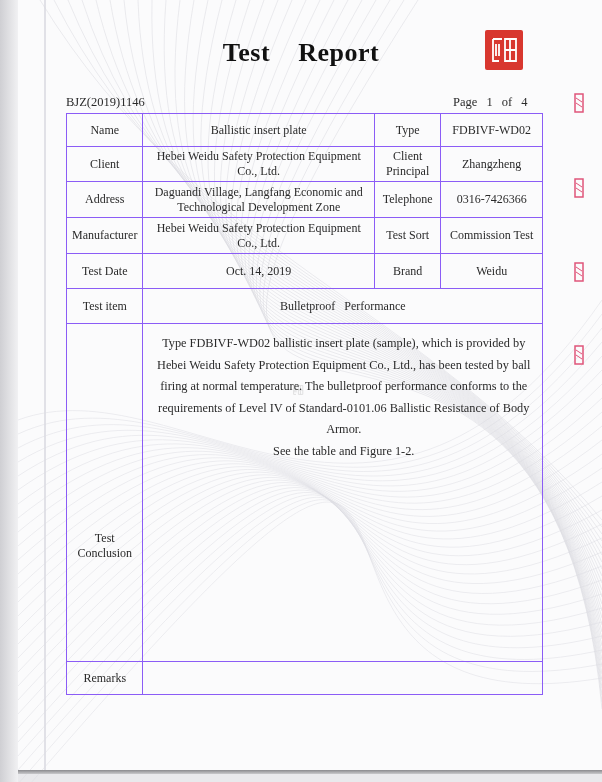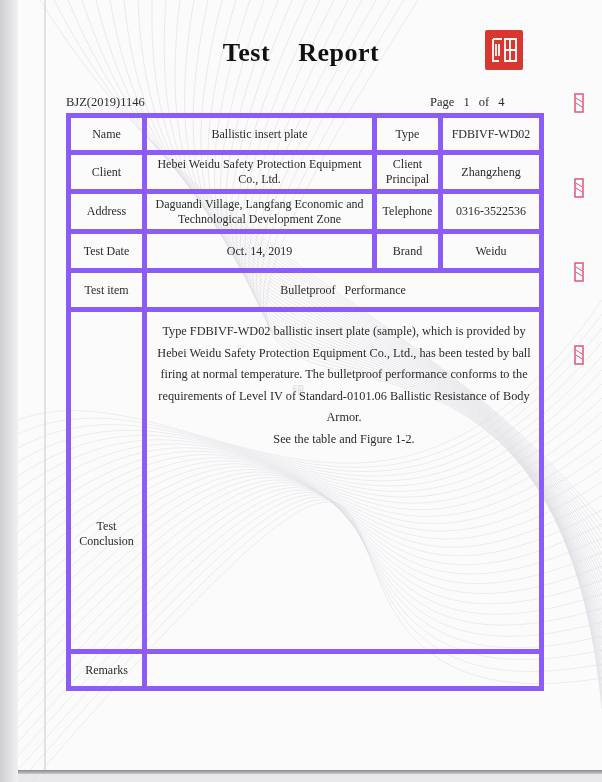--- a/index.html
+++ b/index.html
@@ -8,23 +8,23 @@
   .page-shadow { position:absolute; left:0; top:0; width:18px; height:782px; background:linear-gradient(to right,#cfcfd3,#f1f1f3); }
   .page-fold { position:absolute; left:44px; top:0; width:2px; height:772px; background:rgba(200,200,210,0.5); }
   .bottom-edge { position:absolute; left:18px; top:770px; width:584px; height:4px; background:linear-gradient(#8a8a8e,#c9c9cc); }
   .guilloche { position:absolute; left:0; top:0; width:602px; height:782px; pointer-events:none; }
   .title { position:absolute; left:0; top:38px; width:602px; text-align:center; font-size:26px; font-weight:bold; color:#111; letter-spacing:0.5px; }
   .title span { display:inline-block; }
   .title .w2 { margin-left:28px; }
   .logo-stamp { position:absolute; left:485px; top:30px; width:38px; height:40px; background:#d8372f; border-radius:2px; }
   .logo-stamp svg { position:absolute; left:0; top:0; }
   .doc-number { position:absolute; left:66px; top:95px; font-size:12.5px; }
-  .page-indicator { position:absolute; left:430px; top:95px; font-size:12.5px; word-spacing:6px; }
+  .page-indicator { position:absolute; left:453px; top:95px; font-size:12.5px; word-spacing:6px; }
   table.report { position:absolute; left:66px; top:113px; width:477px; border-collapse:collapse; table-layout:fixed; font-size:12px; }
-  table.report td { border:5px solid #8b5cf6; text-align:center; vertical-align:middle; padding:0 2px; line-height:15px; background:transparent; }
+  table.report td { border:1px solid #8b5cf6; text-align:center; vertical-align:middle; padding:0 2px; line-height:15px; background:transparent; }
   .c1 { width:76px; } .c2 { width:230px; } .c3 { width:66px; } .c4 { width:101px; }
   tr.h33 td { height:32px; } tr.h35 td { height:34px; } tr.h36 td { height:35px; }
   tr.conclusion td { height:237px; }
   td.conclusion-text { text-align:left; vertical-align:top !important; padding:9px 6px 0 8px !important; line-height:21.5px !important; font-size:12.3px; }
   td.conclusion-label { vertical-align:bottom !important; padding-bottom:100px !important;margin-top:40px; }
   .conclusion-p { margin:0; }
   .std-watermark { position:absolute; left:290px; top:382px; width:16px; height:16px; opacity:0.25; }
   .edge-stamp { position:absolute; left:574px; width:10px; height:20px; }
 </style>
 </head>
@@ -126,21 +126,27 @@
   <tr class="h35">
     <td>Client</td>
     <td>Hebei Weidu Safety Protection Equipment Co., Ltd.</td>
     <td>Client Principal</td>
     <td>Zhangzheng</td>
   </tr>
   <tr class="h36">
     <td>Address</td>
     <td>Daguandi Village, Langfang Economic and Technological Development Zone</td>
     <td>Telephone</td>
-    <td>0316-3522536</td>
+    <td>0316-7426366</td>
+  </tr>
+  <tr class="h36">
+    <td>Manufacturer</td>
+    <td>Hebei Weidu Safety Protection Equipment Co., Ltd.</td>
+    <td>Test Sort</td>
+    <td>Commission Test</td>
   </tr>
   <tr class="h35">
     <td>Test Date</td>
     <td>Oct. 14, 2019</td>
     <td>Brand</td>
     <td>Weidu</td>
   </tr>
   <tr class="h35">
     <td>Test item</td>
     <td colspan="3">Bulletproof&nbsp;&nbsp;&nbsp;Performance</td>

